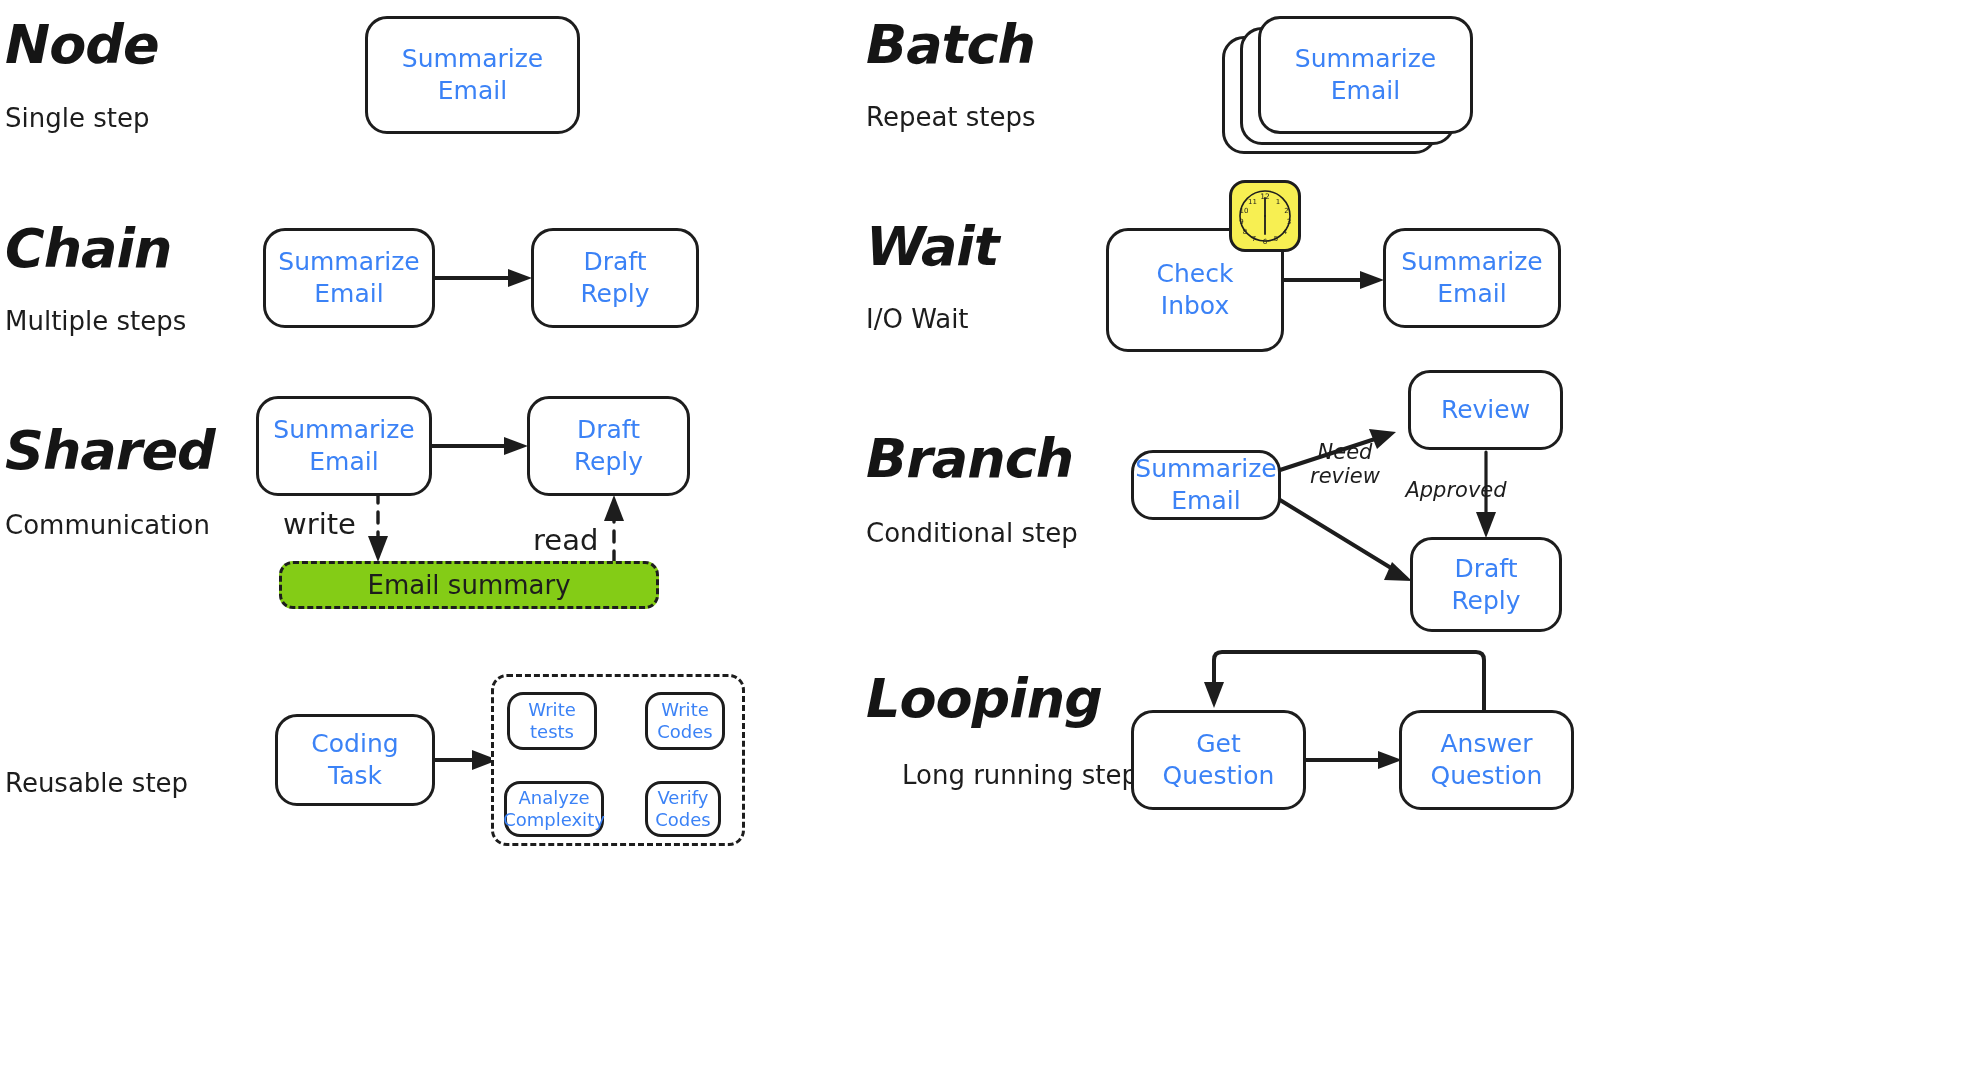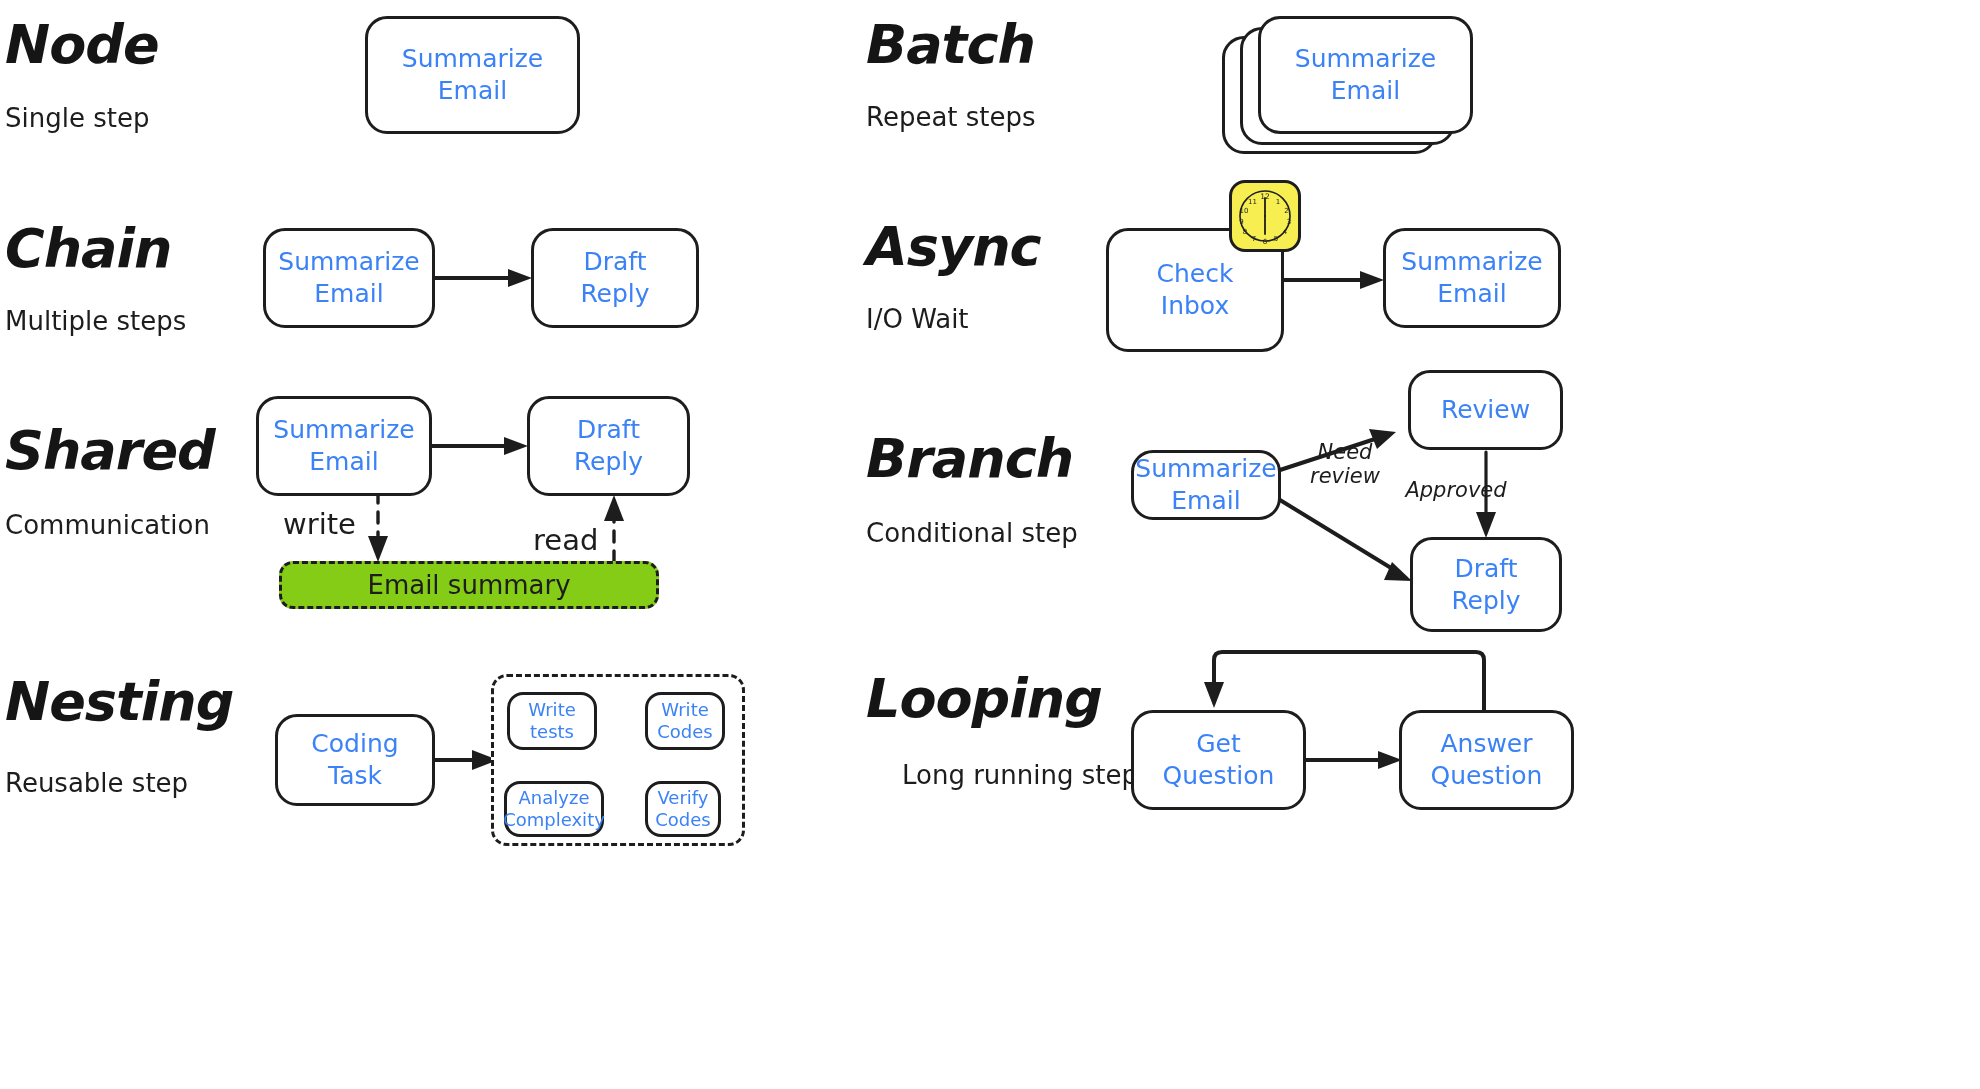--- a/index.html
+++ b/index.html
@@ -178,21 +178,21 @@
   <div class="node stack-front" style="left:1258px;top:16px;width:215px;height:118px;">Summarize
 Email</div>
 
   <div class="row-title" style="left:5px;top:222px;">Chain</div>
   <div class="row-sub" style="left:5px;top:308px;">Multiple steps</div>
   <div class="node" style="left:263px;top:228px;width:172px;height:100px;">Summarize
 Email</div>
   <div class="node" style="left:531px;top:228px;width:168px;height:100px;">Draft
 Reply</div>
 
-  <div class="row-title" style="left:866px;top:220px;">Async</div>
+  <div class="row-title" style="left:866px;top:220px;">Wait</div>
   <div class="row-sub" style="left:866px;top:306px;">I/O Wait</div>
   <div class="node" style="left:1106px;top:228px;width:178px;height:124px;">Check
 Inbox</div>
   <div class="node" style="left:1383px;top:228px;width:178px;height:100px;">Summarize
 Email</div>
 
   <div class="clock-badge" style="left:1229px;top:180px;">
     <div class="clock-face">
       <svg width="60" height="60" viewBox="0 0 60 60" aria-hidden="true">
         <circle cx="30" cy="30" r="25" fill="none" stroke="#1d1d1d" stroke-width="1.6"></circle>
@@ -228,21 +228,20 @@
   <div class="row-sub" style="left:866px;top:520px;">Conditional step</div>
   <div class="node" style="left:1131px;top:450px;width:150px;height:70px;">Summarize
 Email</div>
   <div class="node" style="left:1408px;top:370px;width:155px;height:80px;">Review</div>
   <div class="node" style="left:1410px;top:537px;width:152px;height:95px;">Draft
 Reply</div>
   <div class="edge-label italic" style="left:1300px;top:440px;width:90px;">Need
 review</div>
   <div class="edge-label italic" style="left:1393px;top:478px;width:110px;margin-left:8px;">Approved</div>
 
-  <div class="row-title" style="left:5px;top:675px;">Nesting</div>
   <div class="row-sub" style="left:5px;top:770px;">Reusable step</div>
   <div class="node" style="left:275px;top:714px;width:160px;height:92px;">Coding
 Task</div>
 
   <div class="dashed-group" style="left:491px;top:674px;width:254px;height:172px;"></div>
   <div class="node small" style="left:507px;top:692px;width:90px;height:58px;">Write
 tests</div>
   <div class="node small" style="left:645px;top:692px;width:80px;height:58px;">Write
 Codes</div>
   <div class="node small" style="left:645px;top:781px;width:76px;height:56px;">Verify

